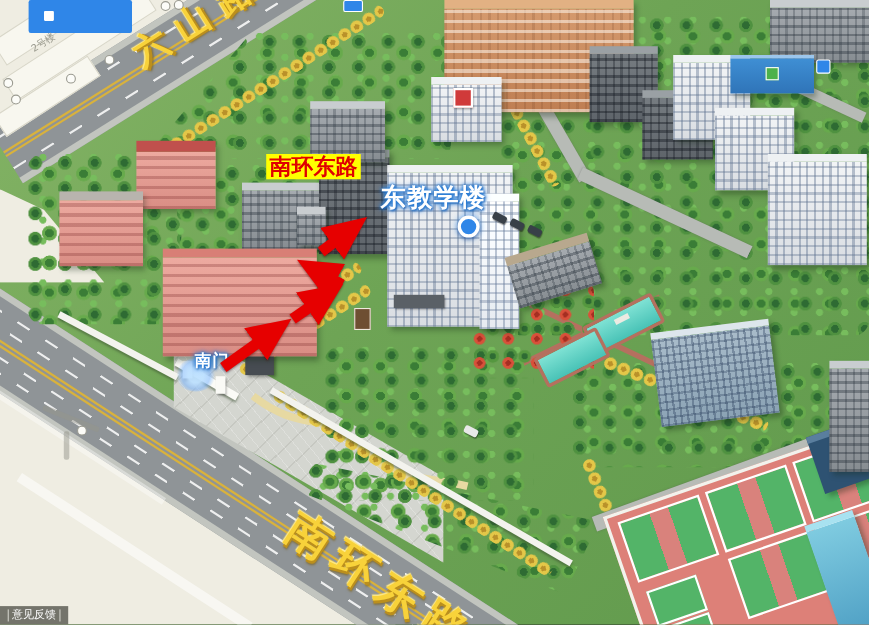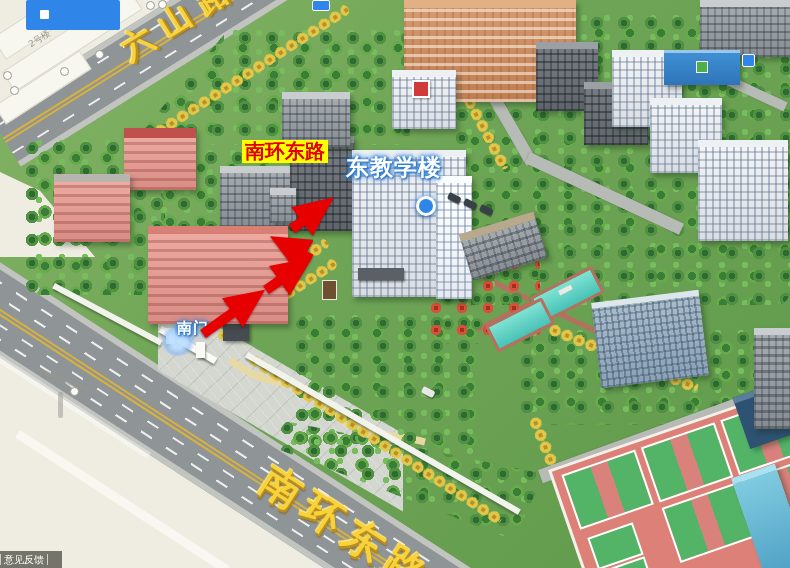--- a/index.html
+++ b/index.html
@@ -71,21 +71,21 @@
   .pin{position:absolute;width:14px;height:14px;border-radius:50%;background:#2f86e8;border:3px solid #fff;
     box-shadow:0 0 7px rgba(47,134,232,.9),0 2px 3px rgba(0,0,50,.4);}
   .gate-glow{position:absolute;width:36px;height:30px;border-radius:50%;
     background:radial-gradient(circle,rgba(190,225,255,.95) 0 30%,rgba(120,180,255,.55) 55%,transparent 75%);}
   .flatlabel{position:absolute;color:#98988c;font-size:9px;transform-origin:left top;white-space:nowrap;}
   .poi-circle{position:absolute;width:7px;height:7px;border-radius:50%;background:#fcfcf8;border:1px solid #9a9a90;}
   .footprint{position:absolute;background:#f8f7ef;border:1px solid #d9d7c9;transform-origin:left top;}
   .faintmark{position:absolute;background:rgba(150,150,140,.5);border-radius:2px;transform-origin:left top;}
   .whitestrip{position:absolute;transform-origin:left top;background:rgba(255,255,255,.55);}
   .feedback{position:absolute;left:0;top:551px;width:62px;height:17px;background:#74746b;color:#fff;
-    font-size:10px;line-height:17px;cursor:pointer;}
+    font-size:10px;line-height:17px;text-align:center;cursor:pointer;}
   .feedback span{padding:0 3px;border-left:1px solid #cfcfc8;border-right:1px solid #cfcfc8;}
   .car{position:absolute;width:13px;height:7px;border-radius:2px;background:#384048;transform-origin:left top;box-shadow:1px 1px 1px rgba(0,0,0,.4);}
   .arrowsvg{position:absolute;left:0;top:0;filter:drop-shadow(0 1px 1px rgba(70,0,0,.5));}
   .booth{position:absolute;background:#474c52;border-top:5px solid #6a7076;box-shadow:2px 2px 3px rgba(0,0,0,.4);}
   .canopy{position:absolute;background:#5a6066;box-shadow:1px 2px 2px rgba(0,0,0,.4);}
   .billboard{position:absolute;background:#d03a3a;border:2px solid #fff;box-shadow:1px 1px 2px rgba(0,0,0,.4);}
   .blueicon{position:absolute;background:#2f86e8;border:1px solid #fff;border-radius:2px;}
   .sign{position:absolute;background:#6e4f32;border:1px solid #efe8dd;}
   .bridge{position:absolute;background:#eceae2;transform-origin:left top;}
 </style>
@@ -222,21 +222,21 @@
   <div class="poi-circle" style="left:3px;top:71px;"></div>
   <div class="poi-circle" style="left:146px;top:1px;"></div>
   <div class="poi-circle" style="left:158px;top:0;"></div>
   <div class="whitestrip" style="left:20px;top:430px;width:250px;height:9px;transform:rotate(33deg);"></div>
   <div class="whitestrip" style="left:0;top:355px;width:180px;height:7px;transform:rotate(33deg);opacity:.7;"></div>
   <div class="faintmark" style="left:40px;top:368px;width:55px;height:5px;transform:rotate(22deg);"></div>
   <div class="faintmark" style="left:58px;top:392px;width:5px;height:26px;"></div>
   <div class="poi-circle" style="left:70px;top:387px;"></div>
 
   <span class="hl-label" style="left:242px;top:140px;">南环东路</span>
-  <span class="poi-label" style="left:346px;top:152px;font-size:23px;">东教学楼</span>
+  <span class="poi-label" style="left:346px;top:164px;font-size:23px;">东教学楼</span>
   <div class="pin" style="left:416px;top:196px;"></div>
   <div class="gate-glow" style="left:160px;top:326px;"></div>
   <span class="poi-label" style="left:177px;top:319px;font-size:15px;">南门</span>
 
   <svg class="arrowsvg" width="790" height="568">
     <defs>
       <marker id="ah" markerWidth="4" markerHeight="3.6" refX="2.4" refY="1.8" orient="auto">
         <path d="M0,0 L4,1.8 L0,3.6 z" fill="#e60000"></path>
       </marker>
     </defs>

